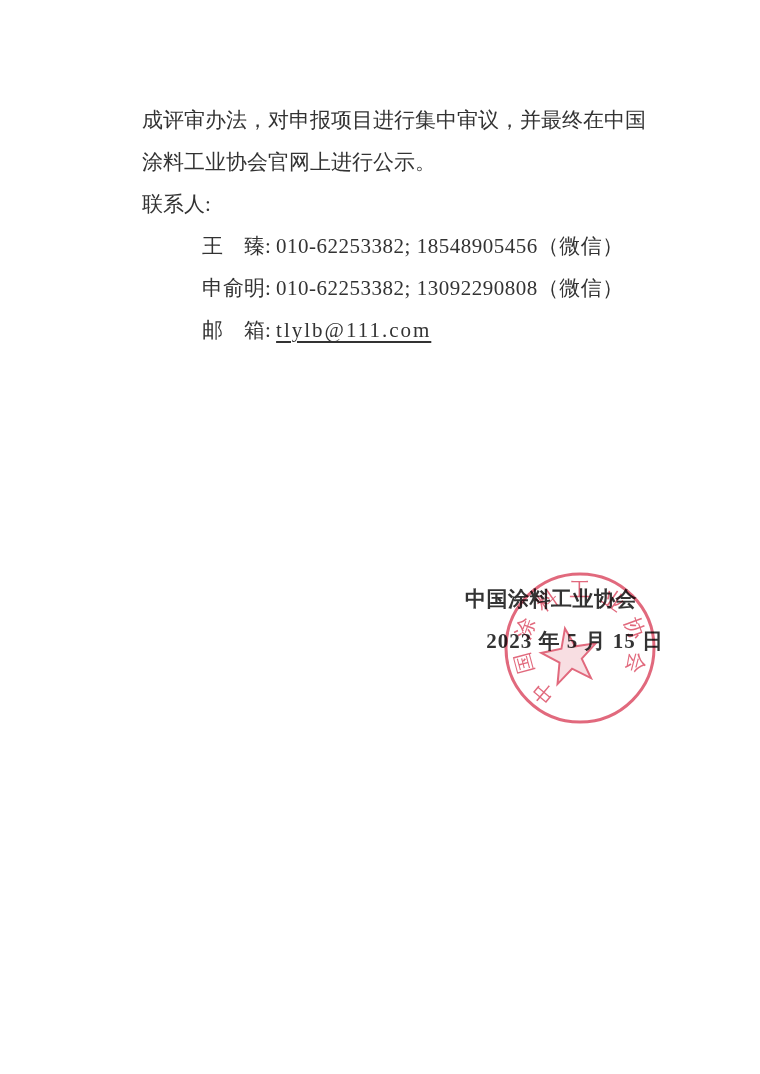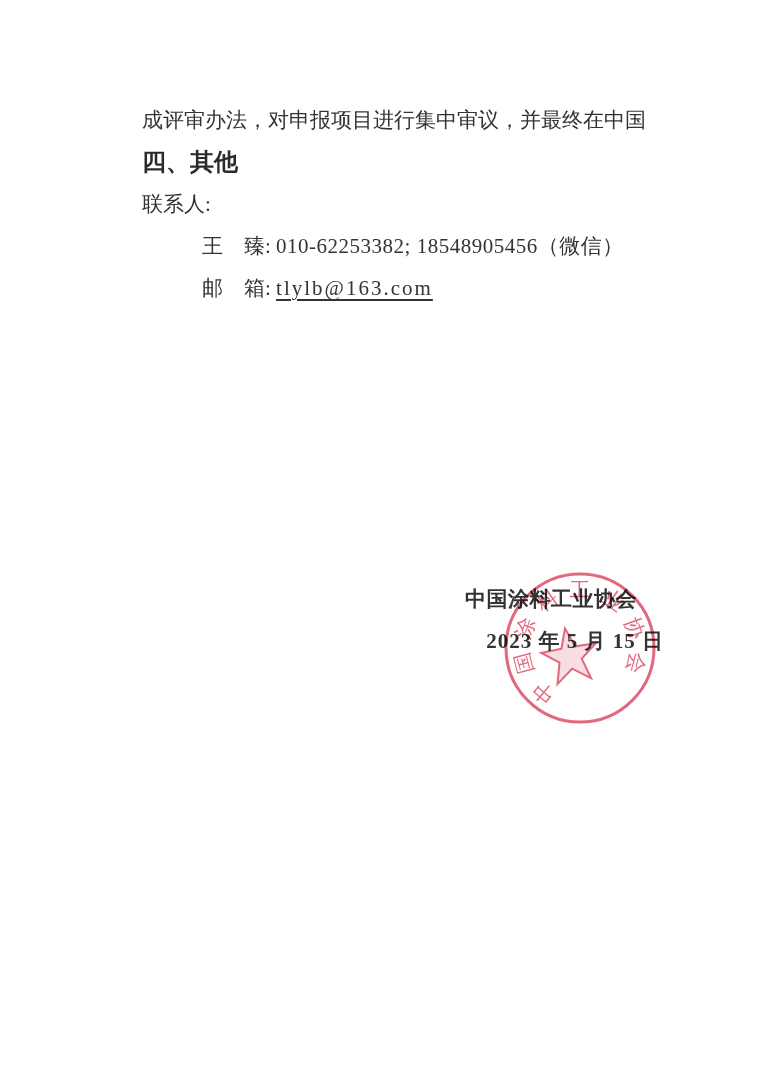--- a/index.html
+++ b/index.html
@@ -77,28 +77,31 @@
     font-family: "Liberation Serif", "DejaVu Serif", serif;
   }
 </style>
 </head>
 <body>
 
 <div class="page">
 
   <div class="doc-flow">
     <div class="line">成评审办法，对申报项目进行集中审议，并最终在中国</div>
-    <h2 class="heading">四、其他</h2>
+    <div class="line">涂料工业协会官网上进行公示。</div>
     <div class="line">联系人:</div>
 
     <div class="line contact">
       <span>王　臻</span><span>: </span><span class="detail">010-62253382; 18548905456（微信）</span>
     </div>
     <div class="line contact">
-      <span>邮　箱</span><span>: </span><span class="email">tlylb@163.com</span>
+      <span>申俞明</span><span>: </span><span class="detail">010-62253382; 13092290808（微信）</span>
+    </div>
+    <div class="line contact">
+      <span>邮　箱</span><span>: </span><span class="email">tlylb@111.com</span>
     </div>
   </div>
 
   <div class="signature">
     <div class="org-line">中国涂料工业协会</div>
     <div class="date-line">2023 年 5 月 15 日</div>
   </div>
 
   <svg class="stamp" width="170" height="170" viewBox="0 0 170 170" xmlns="http://www.w3.org/2000/svg">
     <circle class="stamp-border" cx="85" cy="85" r="74"></circle>

